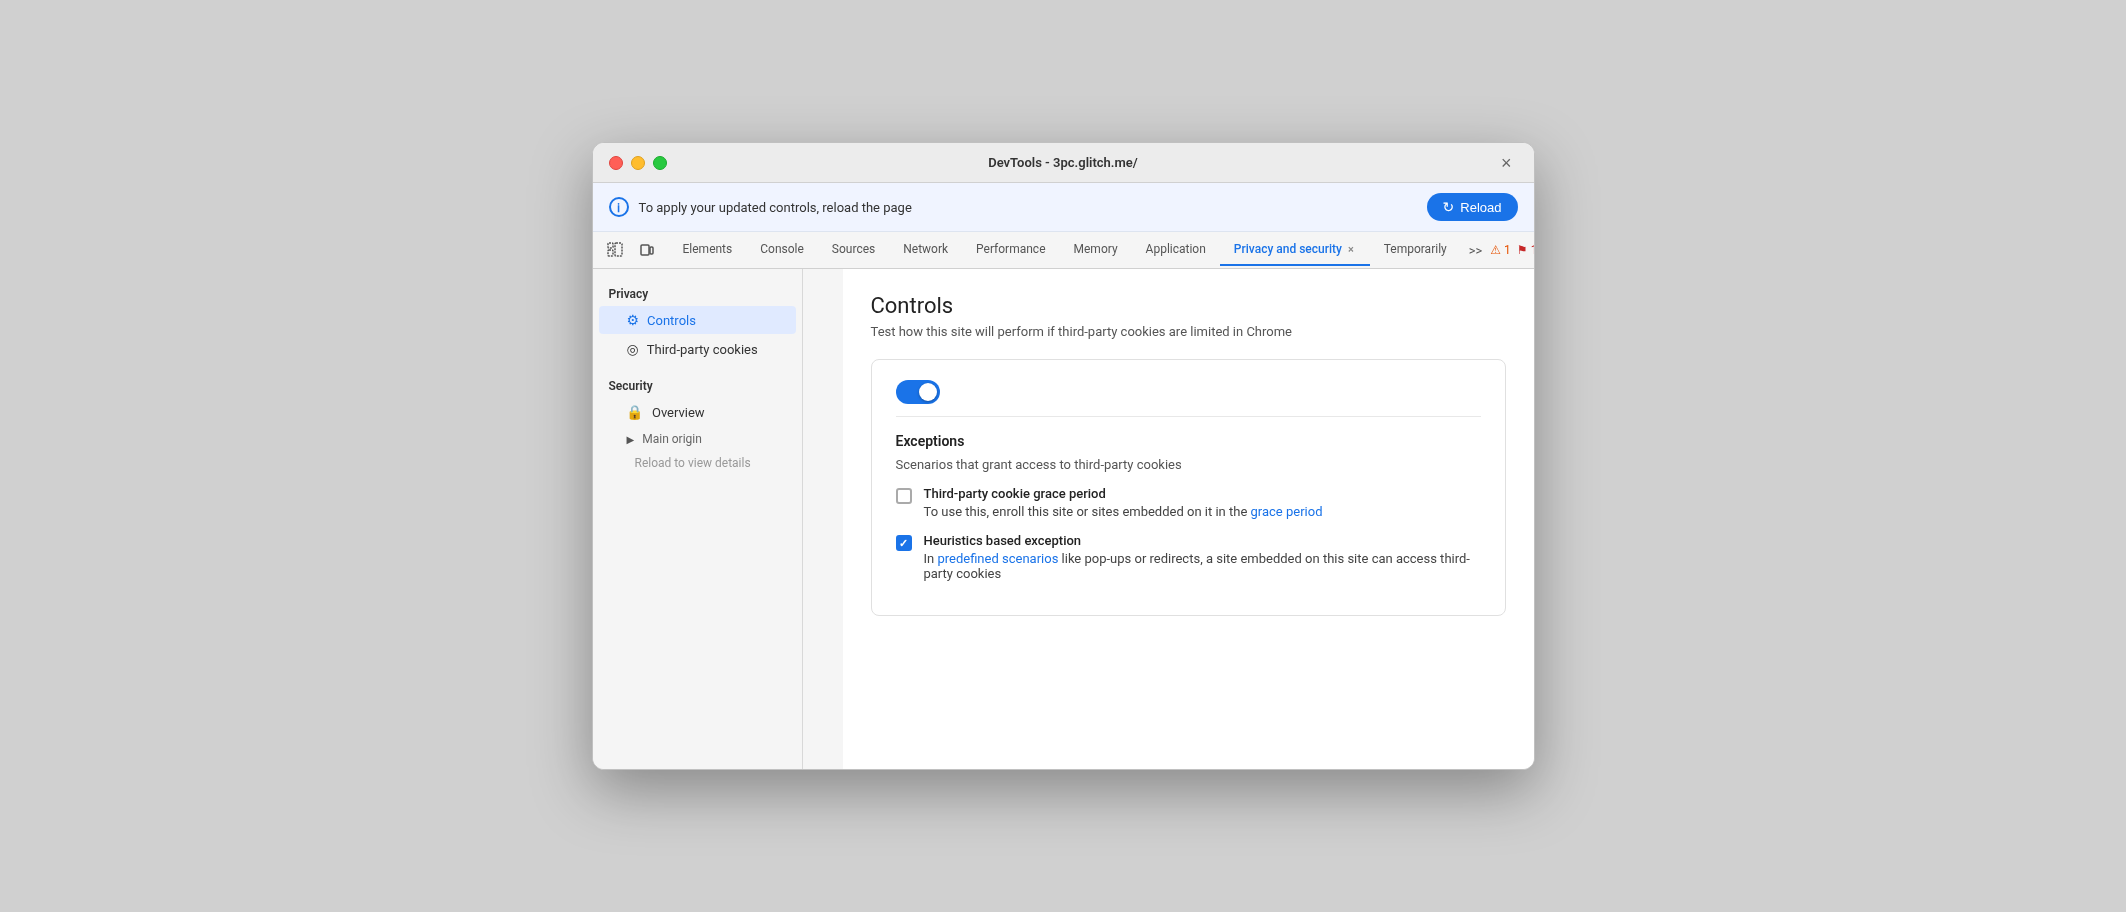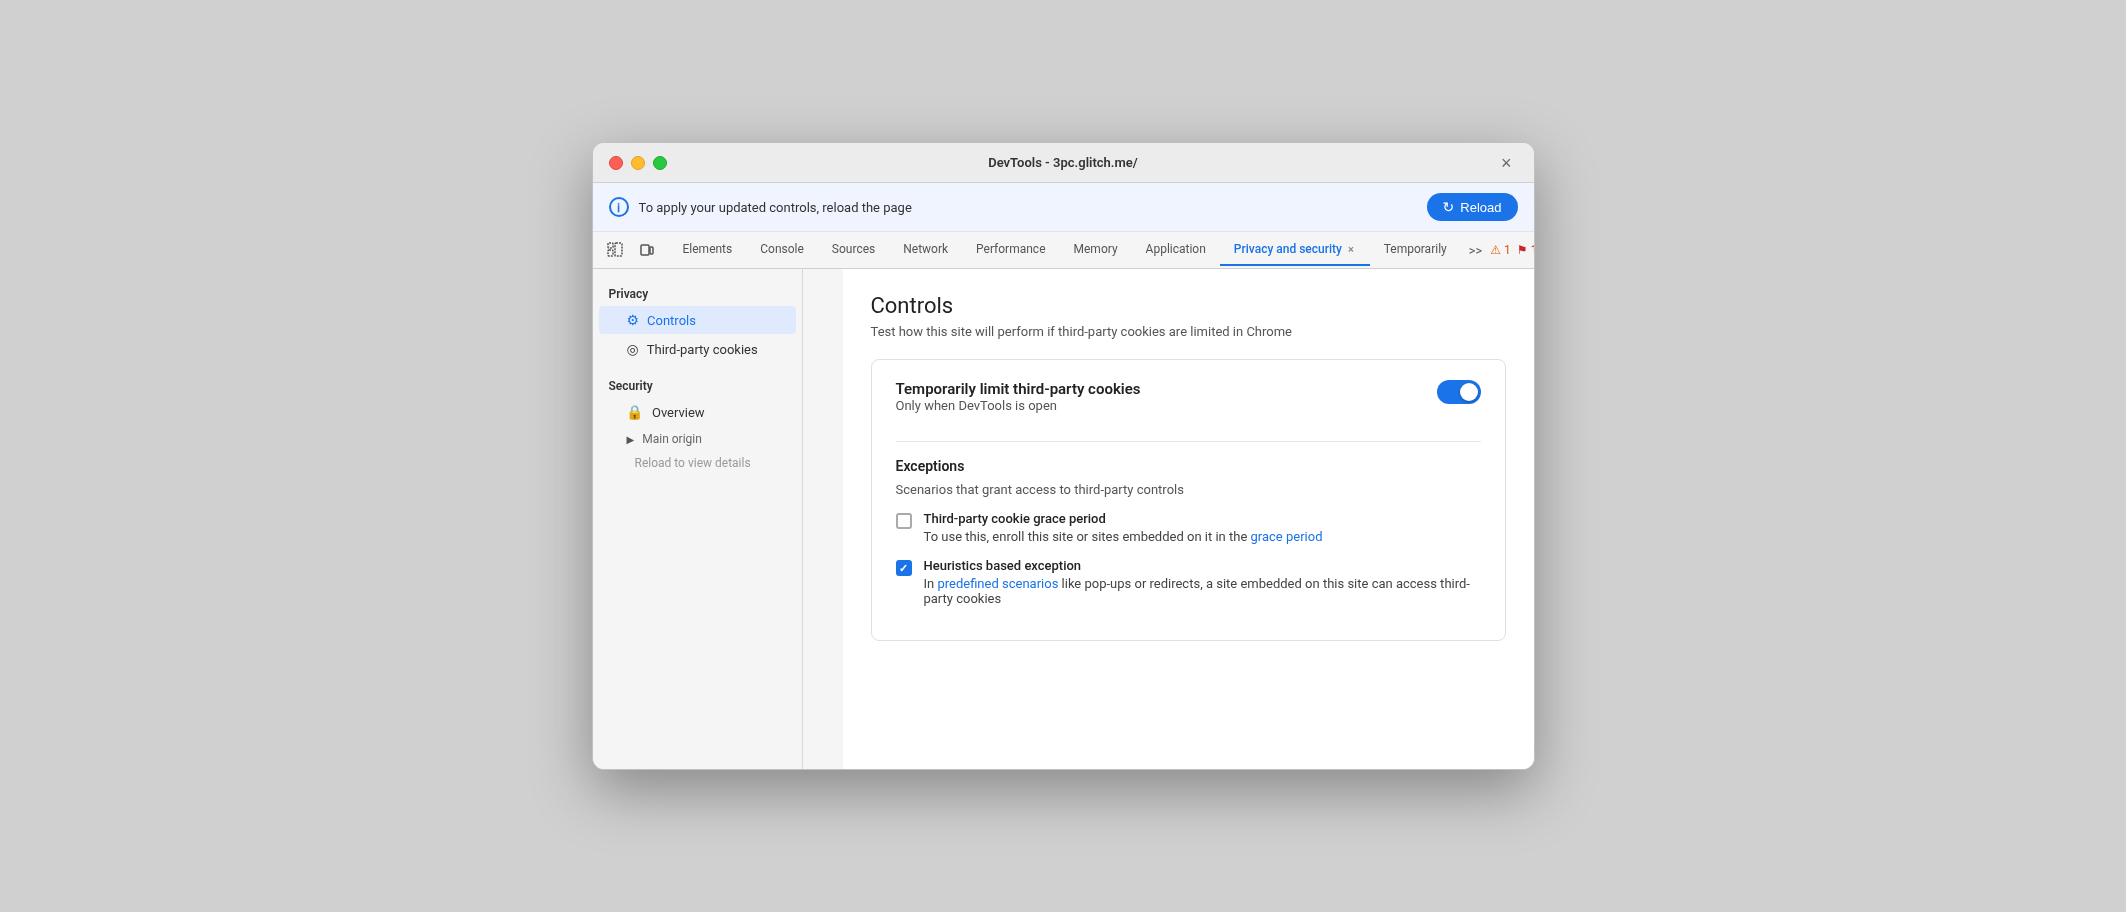--- a/index.html
+++ b/index.html
@@ -490,36 +490,32 @@
       </div>
       <div class="sidebar-item-muted">Reload to view details</div>
     </div>
 
     <div class="content-panel">
       <h1 class="content-title">Controls</h1>
       <p class="content-subtitle">Test how this site will perform if third-party cookies are limited in Chrome</p>
 
       <div class="card">
         <div class="card-header">
-          <div>
-            <div class="card-title">Temporarily limit third-party cookies</div>
-            <div class="card-desc">Only when DevTools is open</div>
-          </div>
           <div class="toggle-switch">
             <div class="toggle-track">
               <div class="toggle-thumb"></div>
             </div>
           </div>
         </div>
 
         <hr class="divider-line">
 
         <div class="exceptions-section">
           <div class="exceptions-title">Exceptions</div>
-          <div class="exceptions-desc">Scenarios that grant access to third-party controls</div>
+          <div class="exceptions-desc">Scenarios that grant access to third-party cookies</div>
 
           <div class="checkbox-row">
             <div class="checkbox-container">
               <div class="custom-checkbox"></div>
             </div>
             <div>
               <div class="checkbox-label-title">Third-party cookie grace period</div>
               <div class="checkbox-label-desc">
                 <span>To use this, enroll this site or sites embedded on it in the </span><a class="link">grace period</a>
               </div>

